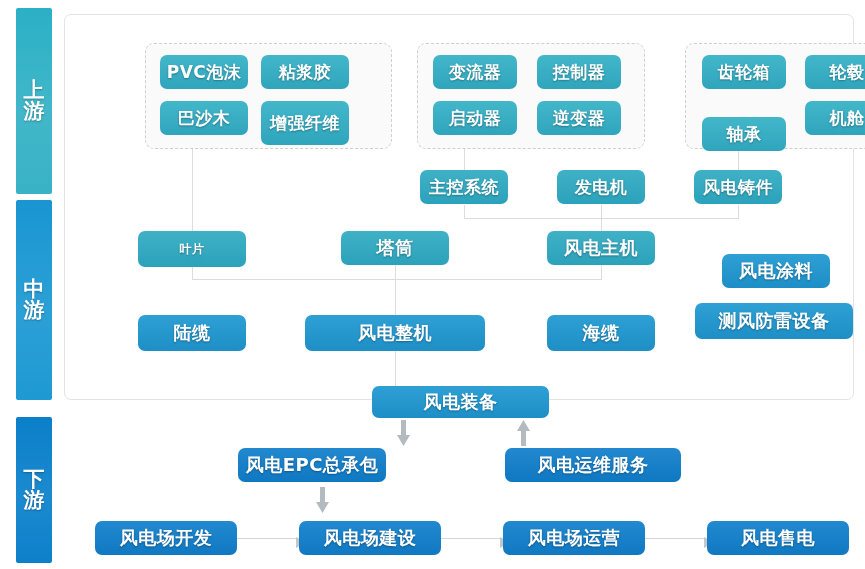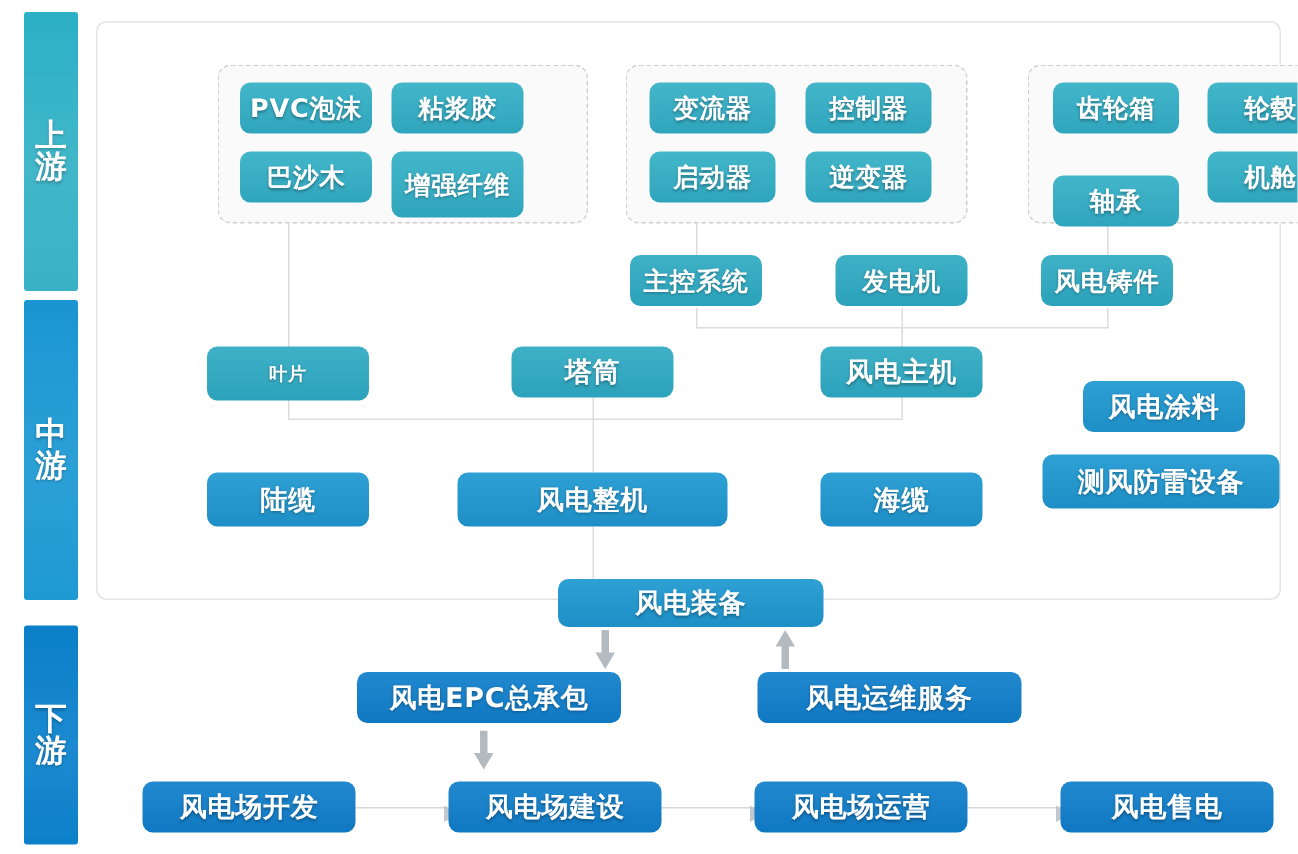--- a/index.html
+++ b/index.html
@@ -170,21 +170,21 @@
     <svg width="15" height="27" viewBox="0 0 15 27">
       <polygon points="7.5,0 14,11 10,11 10,26 5,26 5,11 1,11" fill="#b3bac0"></polygon>
     </svg>
   </div>
   <div class="arrow-v" style="left:315px;top:487px;">
     <svg width="15" height="27" viewBox="0 0 15 27">
       <polygon points="5,0 10,0 10,15 14,15 7.5,26 1,15 5,15" fill="#b3bac0"></polygon>
     </svg>
   </div>
 
-  <div class="node blue-d" style="left:238px;top:448px;width:176px;height:34px;font-size:18px;">风电EPC总承包</div>
+  <div class="node blue-d" style="left:238px;top:448px;width:148px;height:34px;font-size:18px;">风电EPC总承包</div>
   <div class="node blue-d" style="left:505px;top:448px;width:176px;height:34px;font-size:18px;">风电运维服务</div>
 
   <div class="chain-line" style="left:237px;top:538px;width:66px;"></div>
   <div class="chain-arrow" style="left:296px;top:533px;">
     <svg width="10" height="11" viewBox="0 0 10 11">
         <polygon points="0,0 10,5.5 0,11" fill="#c3c8cc"></polygon>
       </svg>
   </div>
 
   <div class="chain-line" style="left:441px;top:538px;width:66px;"></div>

